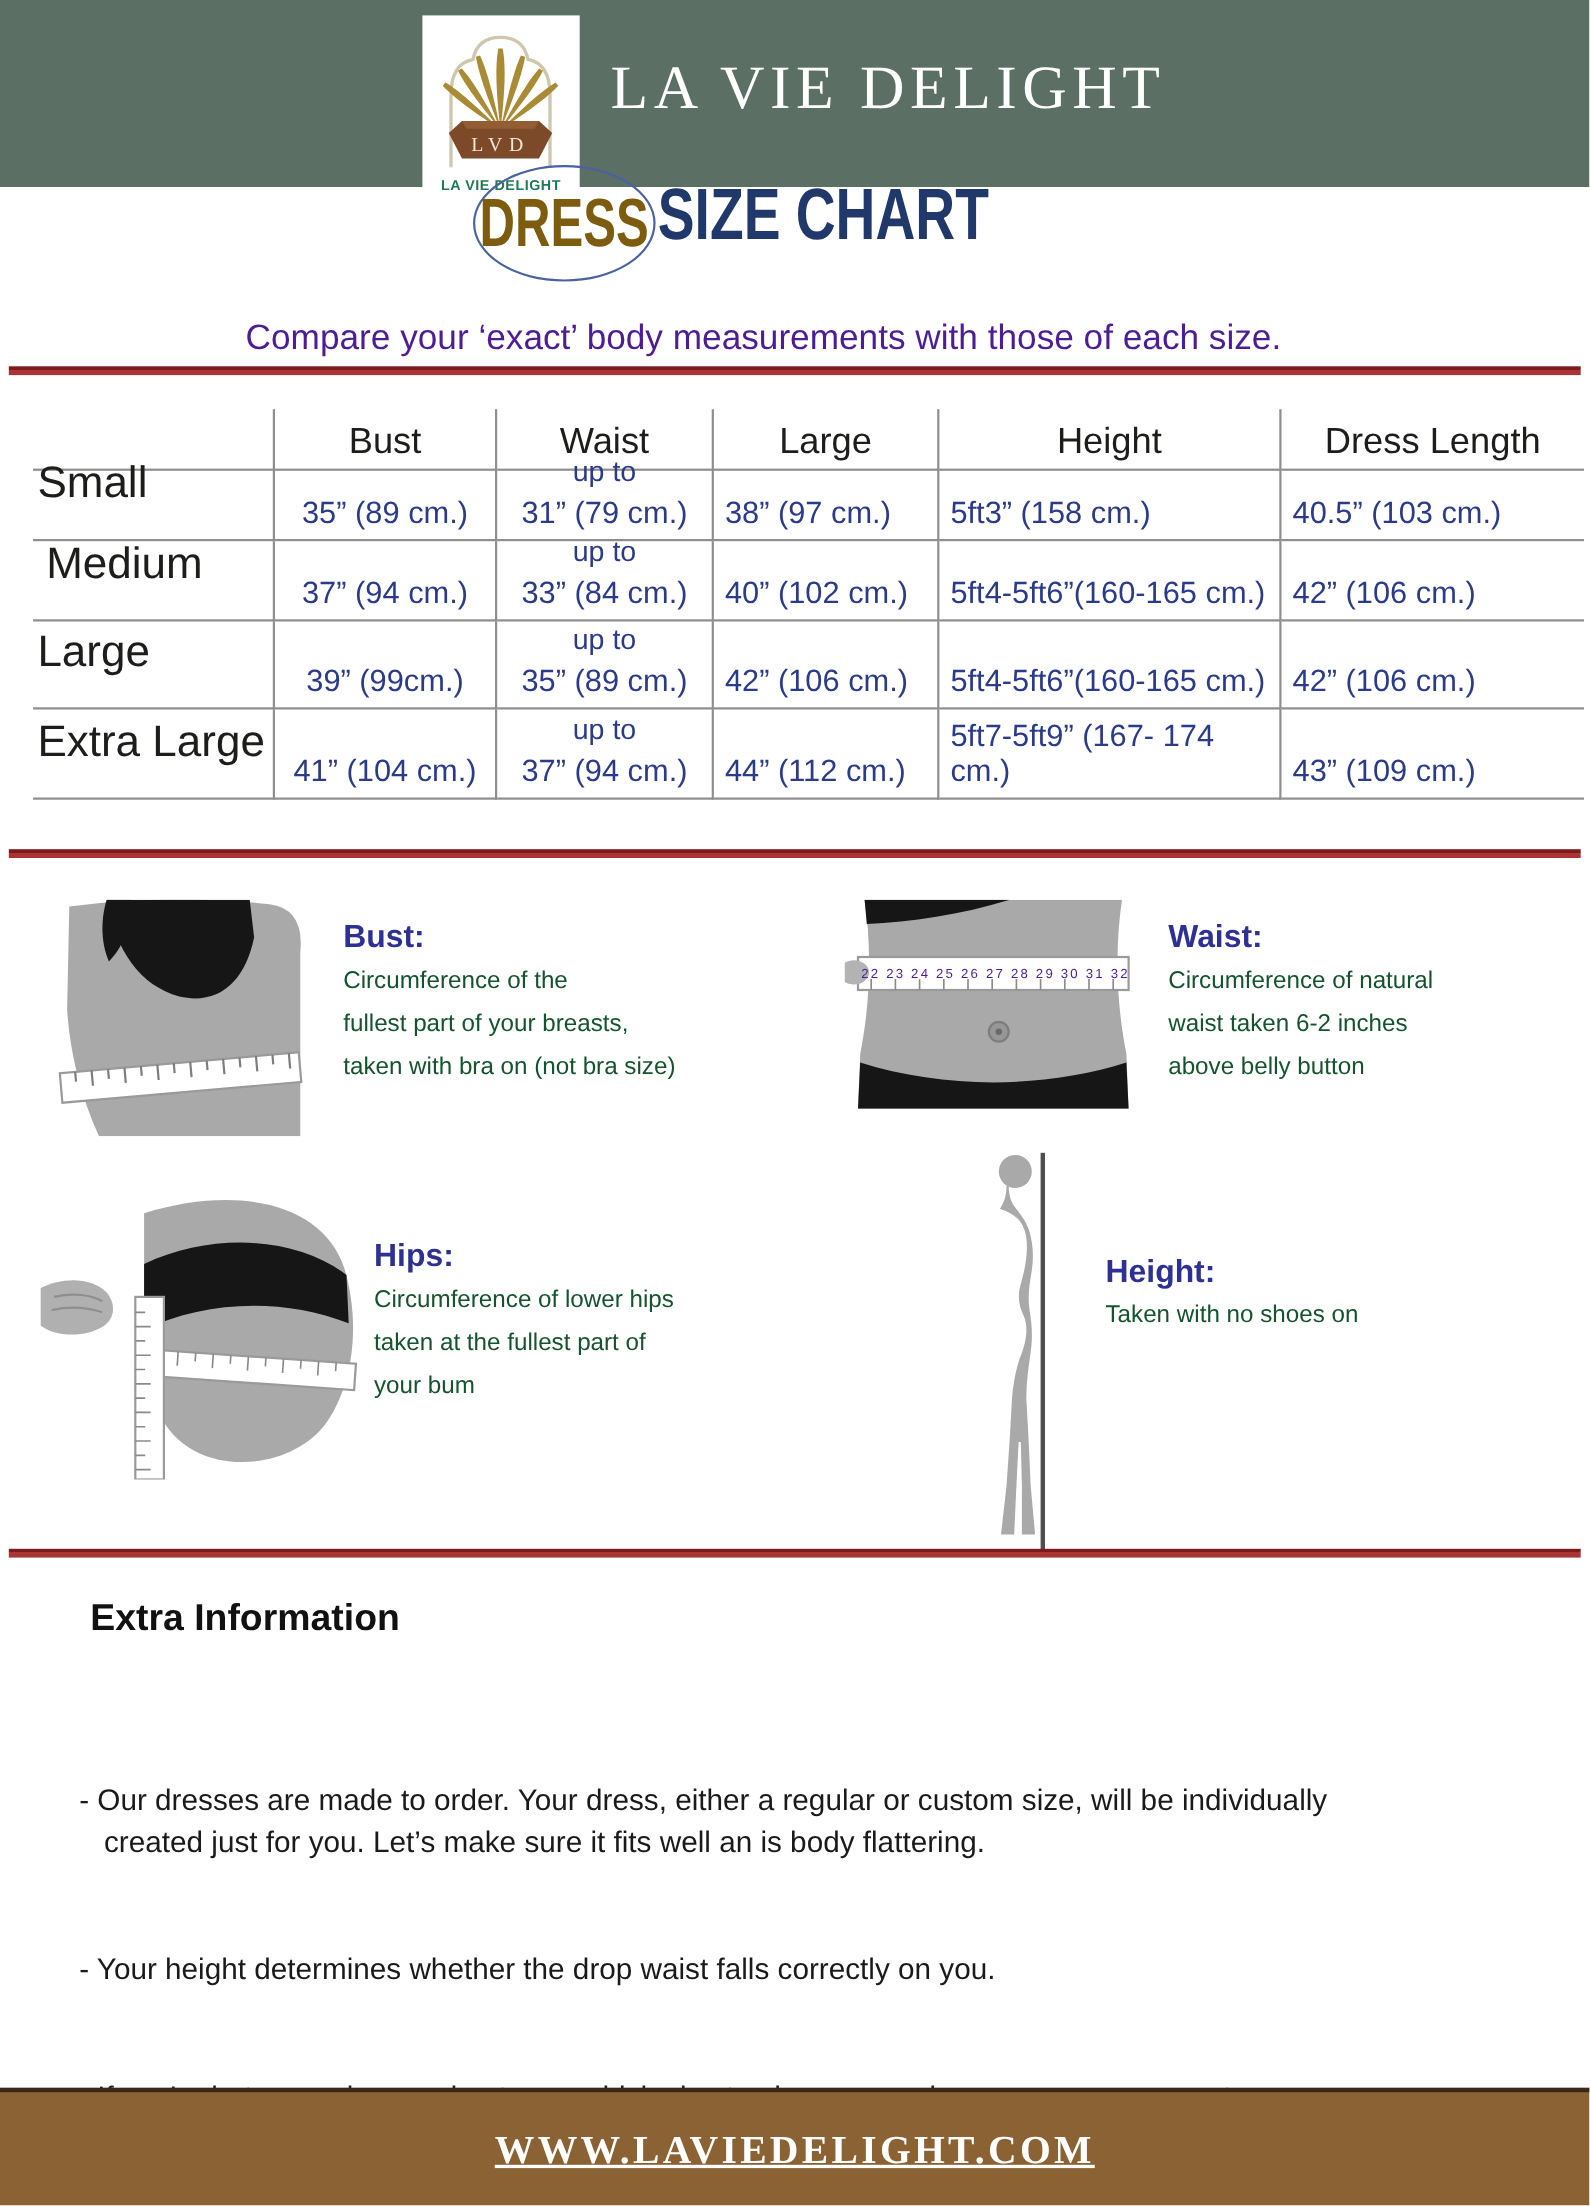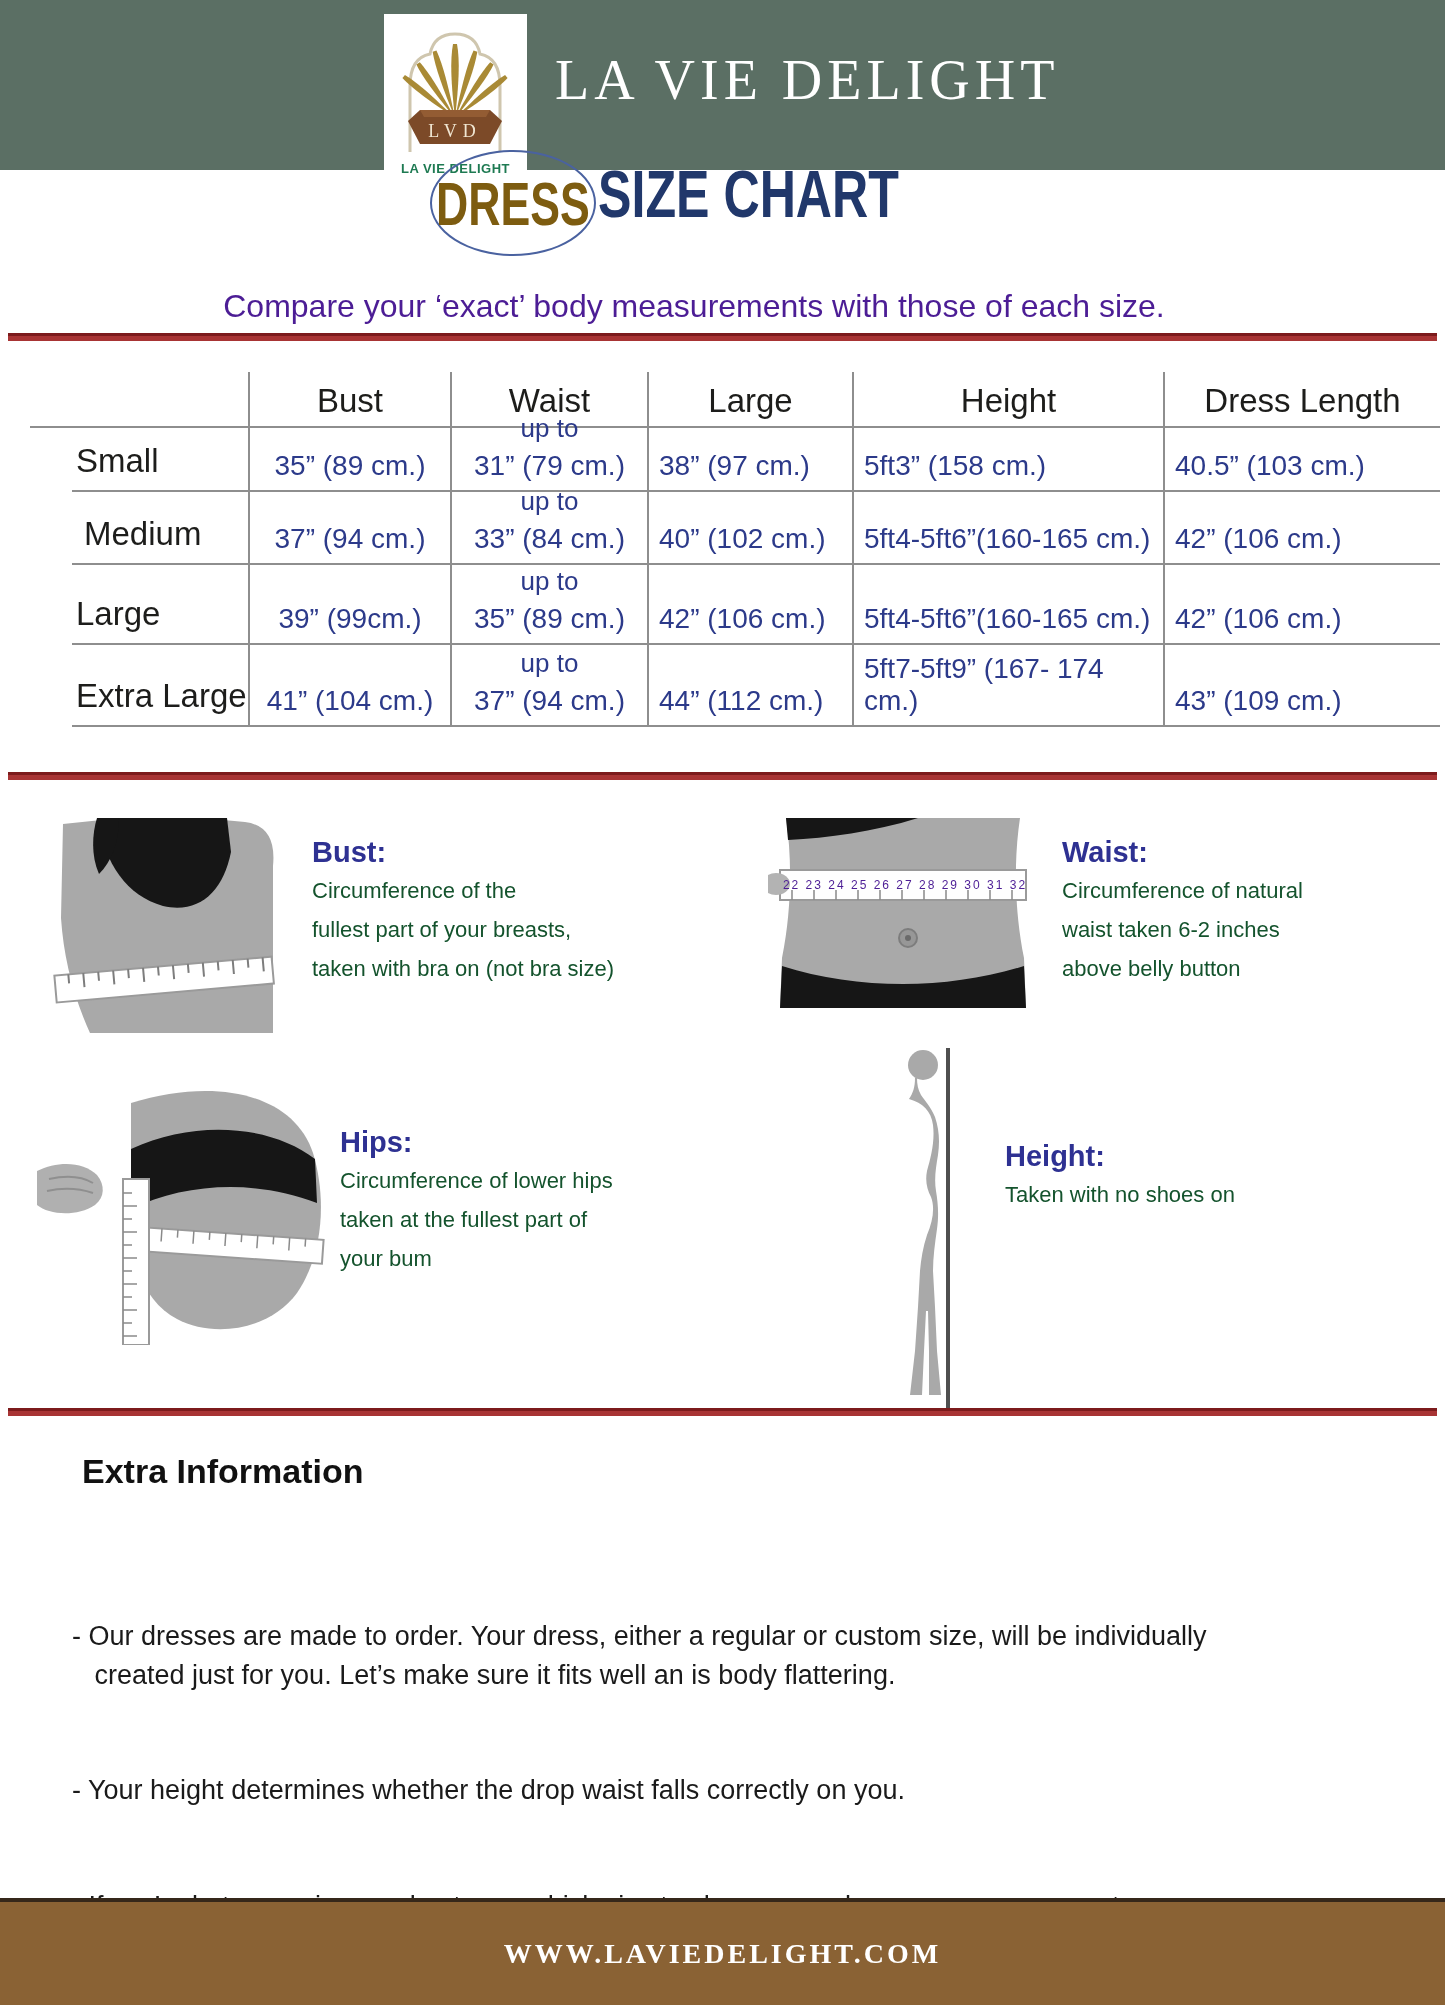--- a/index.html
+++ b/index.html
@@ -32,21 +32,21 @@
 
   
   .size-table { position:absolute; left:30px; top:372px; display:grid;
                 grid-template-columns:220px 202px 197px 205px 311px 275px;
                 grid-template-rows:56px 64px 73px 80px 82px;
                 color:#1d1d1b; }
   .cell { display:flex; flex-direction:column; justify-content:flex-end; padding-bottom:8px; }
   .br { border-right:2px solid #8e8e8e; }
   .bb { border-bottom:2px solid #8e8e8e; }
   .hcell { font-size:33px; color:#1d1d1b; align-items:center; padding-bottom:6px; }
-  .rlabel { font-size:33px; padding-left:4px; padding-bottom:10px;margin-left:42px; }
+  .rlabel { font-size:40px; padding-left:4px; padding-bottom:28px; }
   .val { font-size:28px; color:#2c3a8a; }
   .c { align-items:center; text-align:center; }
   .l { align-items:flex-start; padding-left:10px; }
   .dl { }
   .upto { font-size:26px; color:#2c3a8a; margin-bottom:6px; }
 
   
   .guide-label { font-size:29px; font-weight:bold; color:#2e3192; margin-bottom:2px; }
   .guide-text { font-size:22px; color:#14532d; line-height:39px; white-space:pre-line; }
   .illus { position:absolute; }
@@ -58,22 +58,22 @@
 
   
   .extra-heading { position:absolute; left:82px; top:1452px; font-size:34px; font-weight:bold; color:#111111; }
   .bullets { position:absolute; left:72px; top:1540px; width:1345px; font-size:27px; color:#1a1a1a;
              line-height:38.5px; white-space:pre-wrap; }
   .bullets div { margin:0; }
 
   
   .footer { position:absolute; left:0; top:1898px; width:1445px; height:107px; background:#8a6234;
             border-top:4px solid #35271a; display:flex; align-items:center; justify-content:center; }
-  .footer-text { font-family:"Liberation Serif", serif; font-size:28px; font-weight:bold;
-                 color:#ffffff; letter-spacing:3px; }
+  .footer-text { font-family:"Liberation Serif", serif; font-size:36px; font-weight:bold;
+                 color:#ffffff; letter-spacing:3px;text-decoration:underline; }
 </style>
 </head>
 <body>
 
 <div class="page">
 
   <div class="header">
     <div class="logo">
       <svg width="143" height="168" viewBox="0 0 143 168">
         <path d="M26,138 L26,72 Q26,44 46,40 Q50,20 71,20 Q92,20 96,40 Q116,44 116,72 L116,138" fill="none" stroke="#cfc6ae" stroke-width="3"></path>

